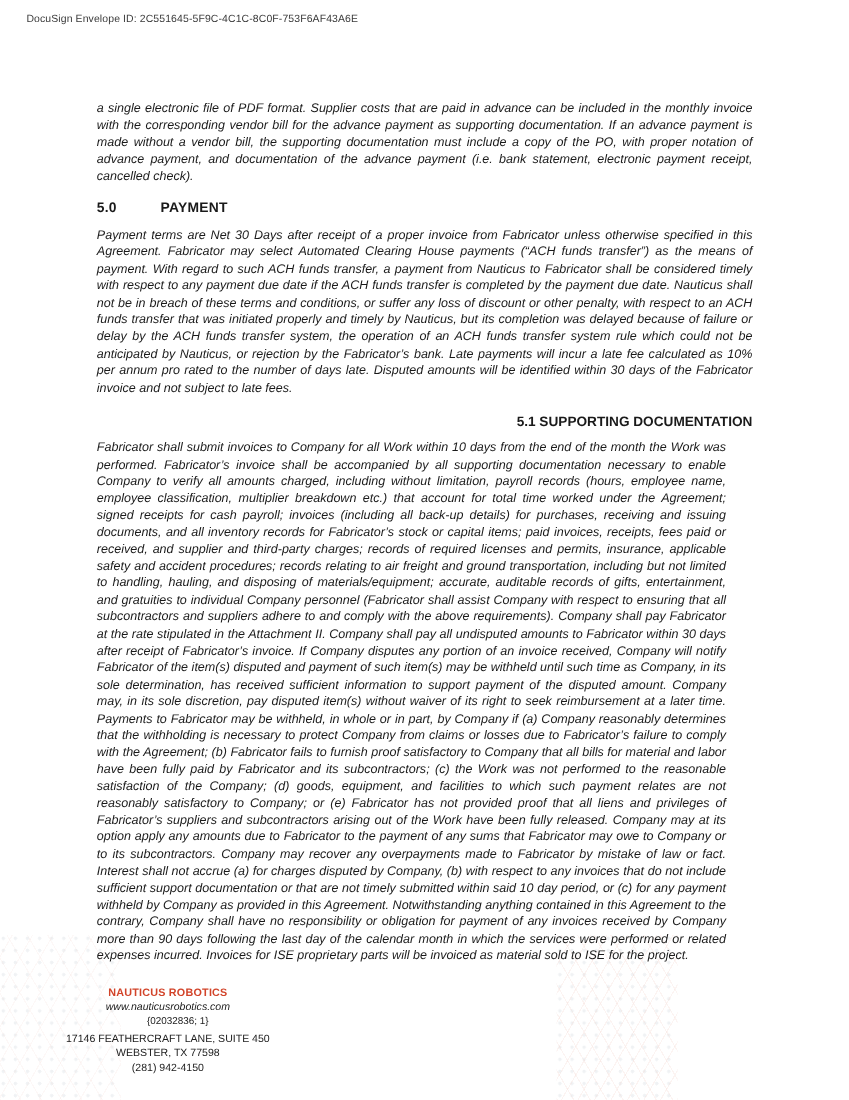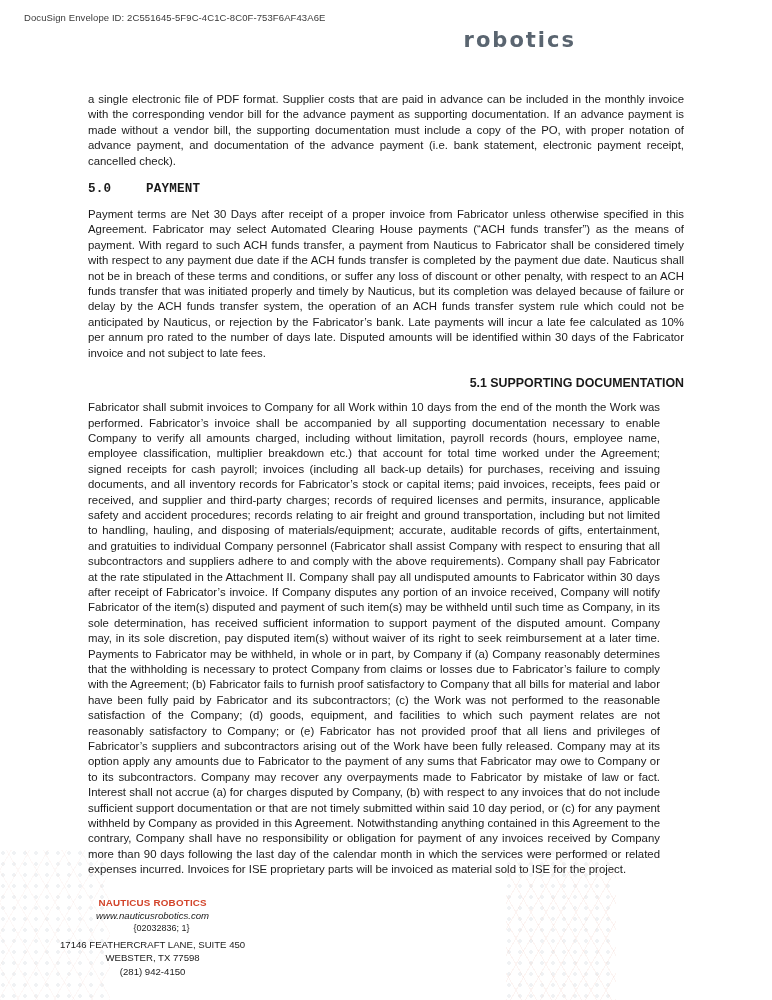--- a/index.html
+++ b/index.html
@@ -103,30 +103,30 @@
     left: 88px;
     width: 596px;
   }
 
   p.body-text {
     margin: 0 0 0 0;
     font-size: 11.4px;
     line-height: 15.4px;
     text-align: justify;
     color: #1a1a1a;
+    font-style: italic;
   }
 
   .section-head {
     display: flex;
     margin-top: 13px;
     margin-bottom: 11px;
     font-size: 12.6px;
     font-weight: bold;
     letter-spacing: 0.2px;
-    font-family: Liberation Mono, monospace;
   }
   .section-head .num {
     width: 58px;
     flex: none;
   }
 
   .subsection-head {
     margin-top: 15px;
     margin-bottom: 10px;
     margin-left: 24px;
@@ -172,21 +172,20 @@
 <body>
 
 <div class="page">
 
   <div class="deco-left"></div>
   <div class="deco-right"></div>
 
   <div class="envelope-id">DocuSign Envelope ID: 2C551645-5F9C-4C1C-8C0F-753F6AF43A6E</div>
 
   <div class="logo">
-    <div class="logo-sub">robotics</div>
   </div>
 
   <div class="content">
 
     <p class="body-text">a single electronic file of PDF format. Supplier costs that are paid in advance can be included in the monthly invoice with the corresponding vendor bill for the advance payment as supporting documentation. If an advance payment is made without a vendor bill, the supporting documentation must include a copy of the PO, with proper notation of advance payment, and documentation of the advance payment (i.e. bank statement, electronic payment receipt, cancelled check).</p>
 
     <div class="section-head">
       <span class="num">5.0</span>
       <span>PAYMENT</span>
     </div>

